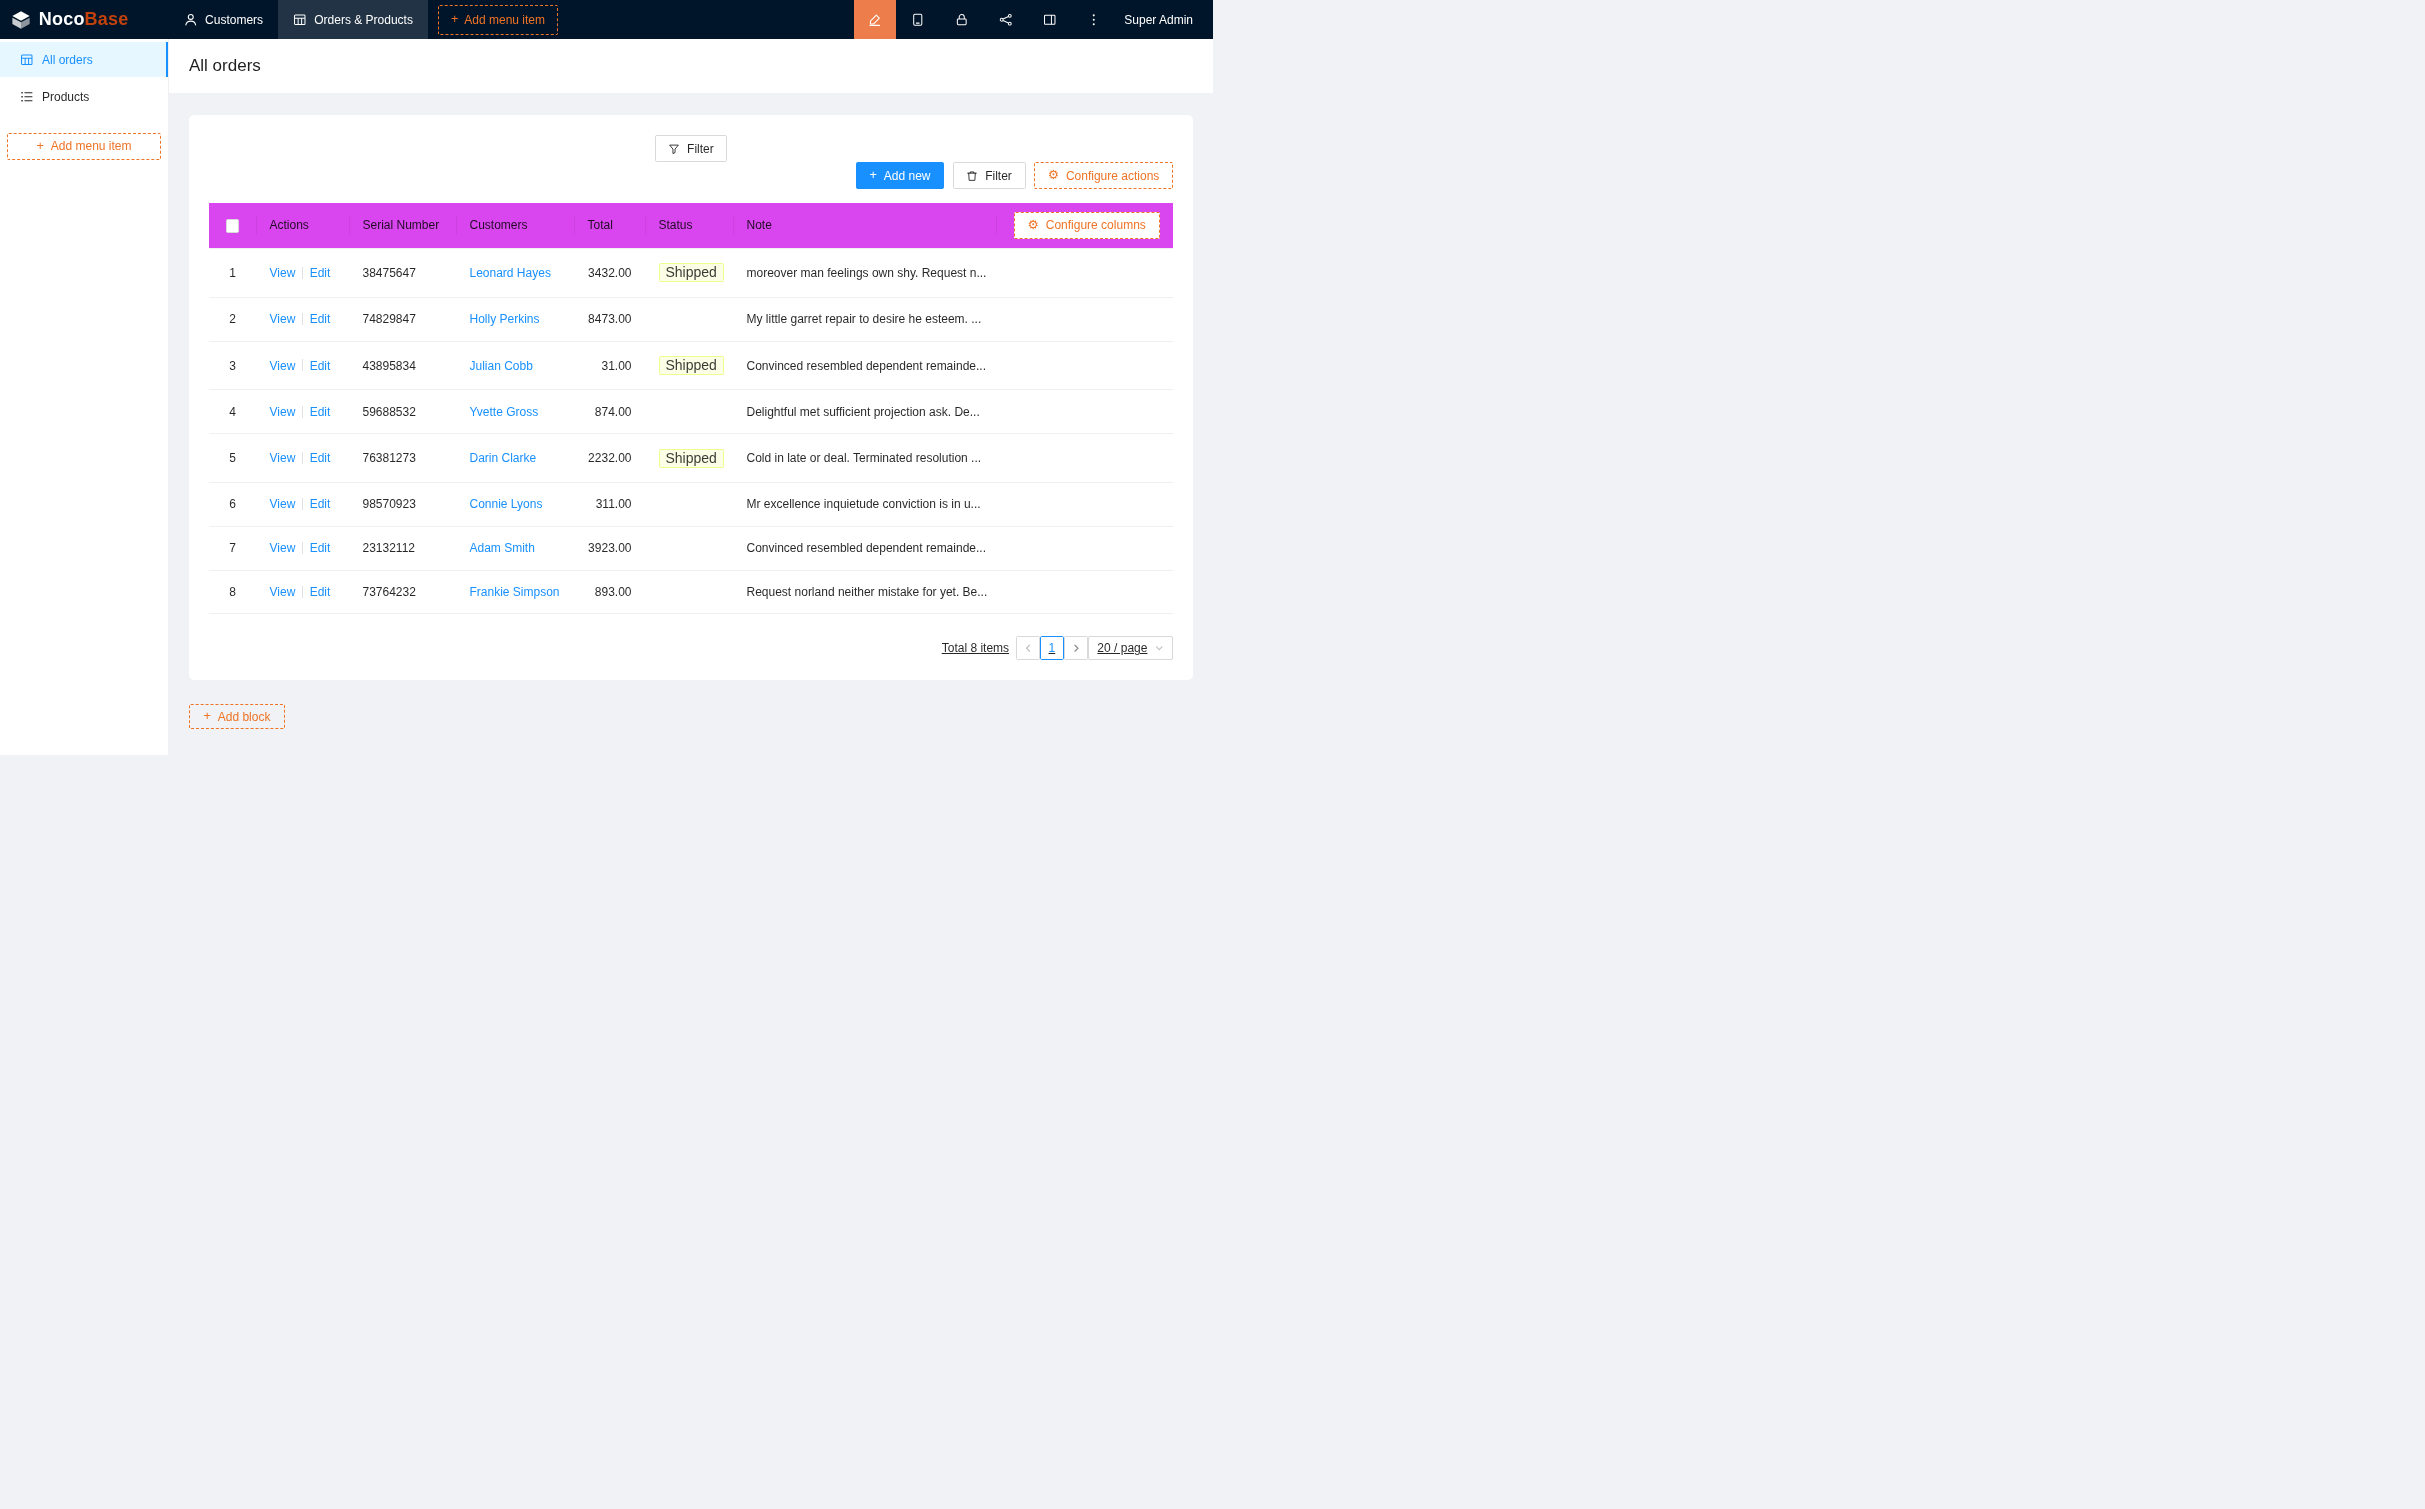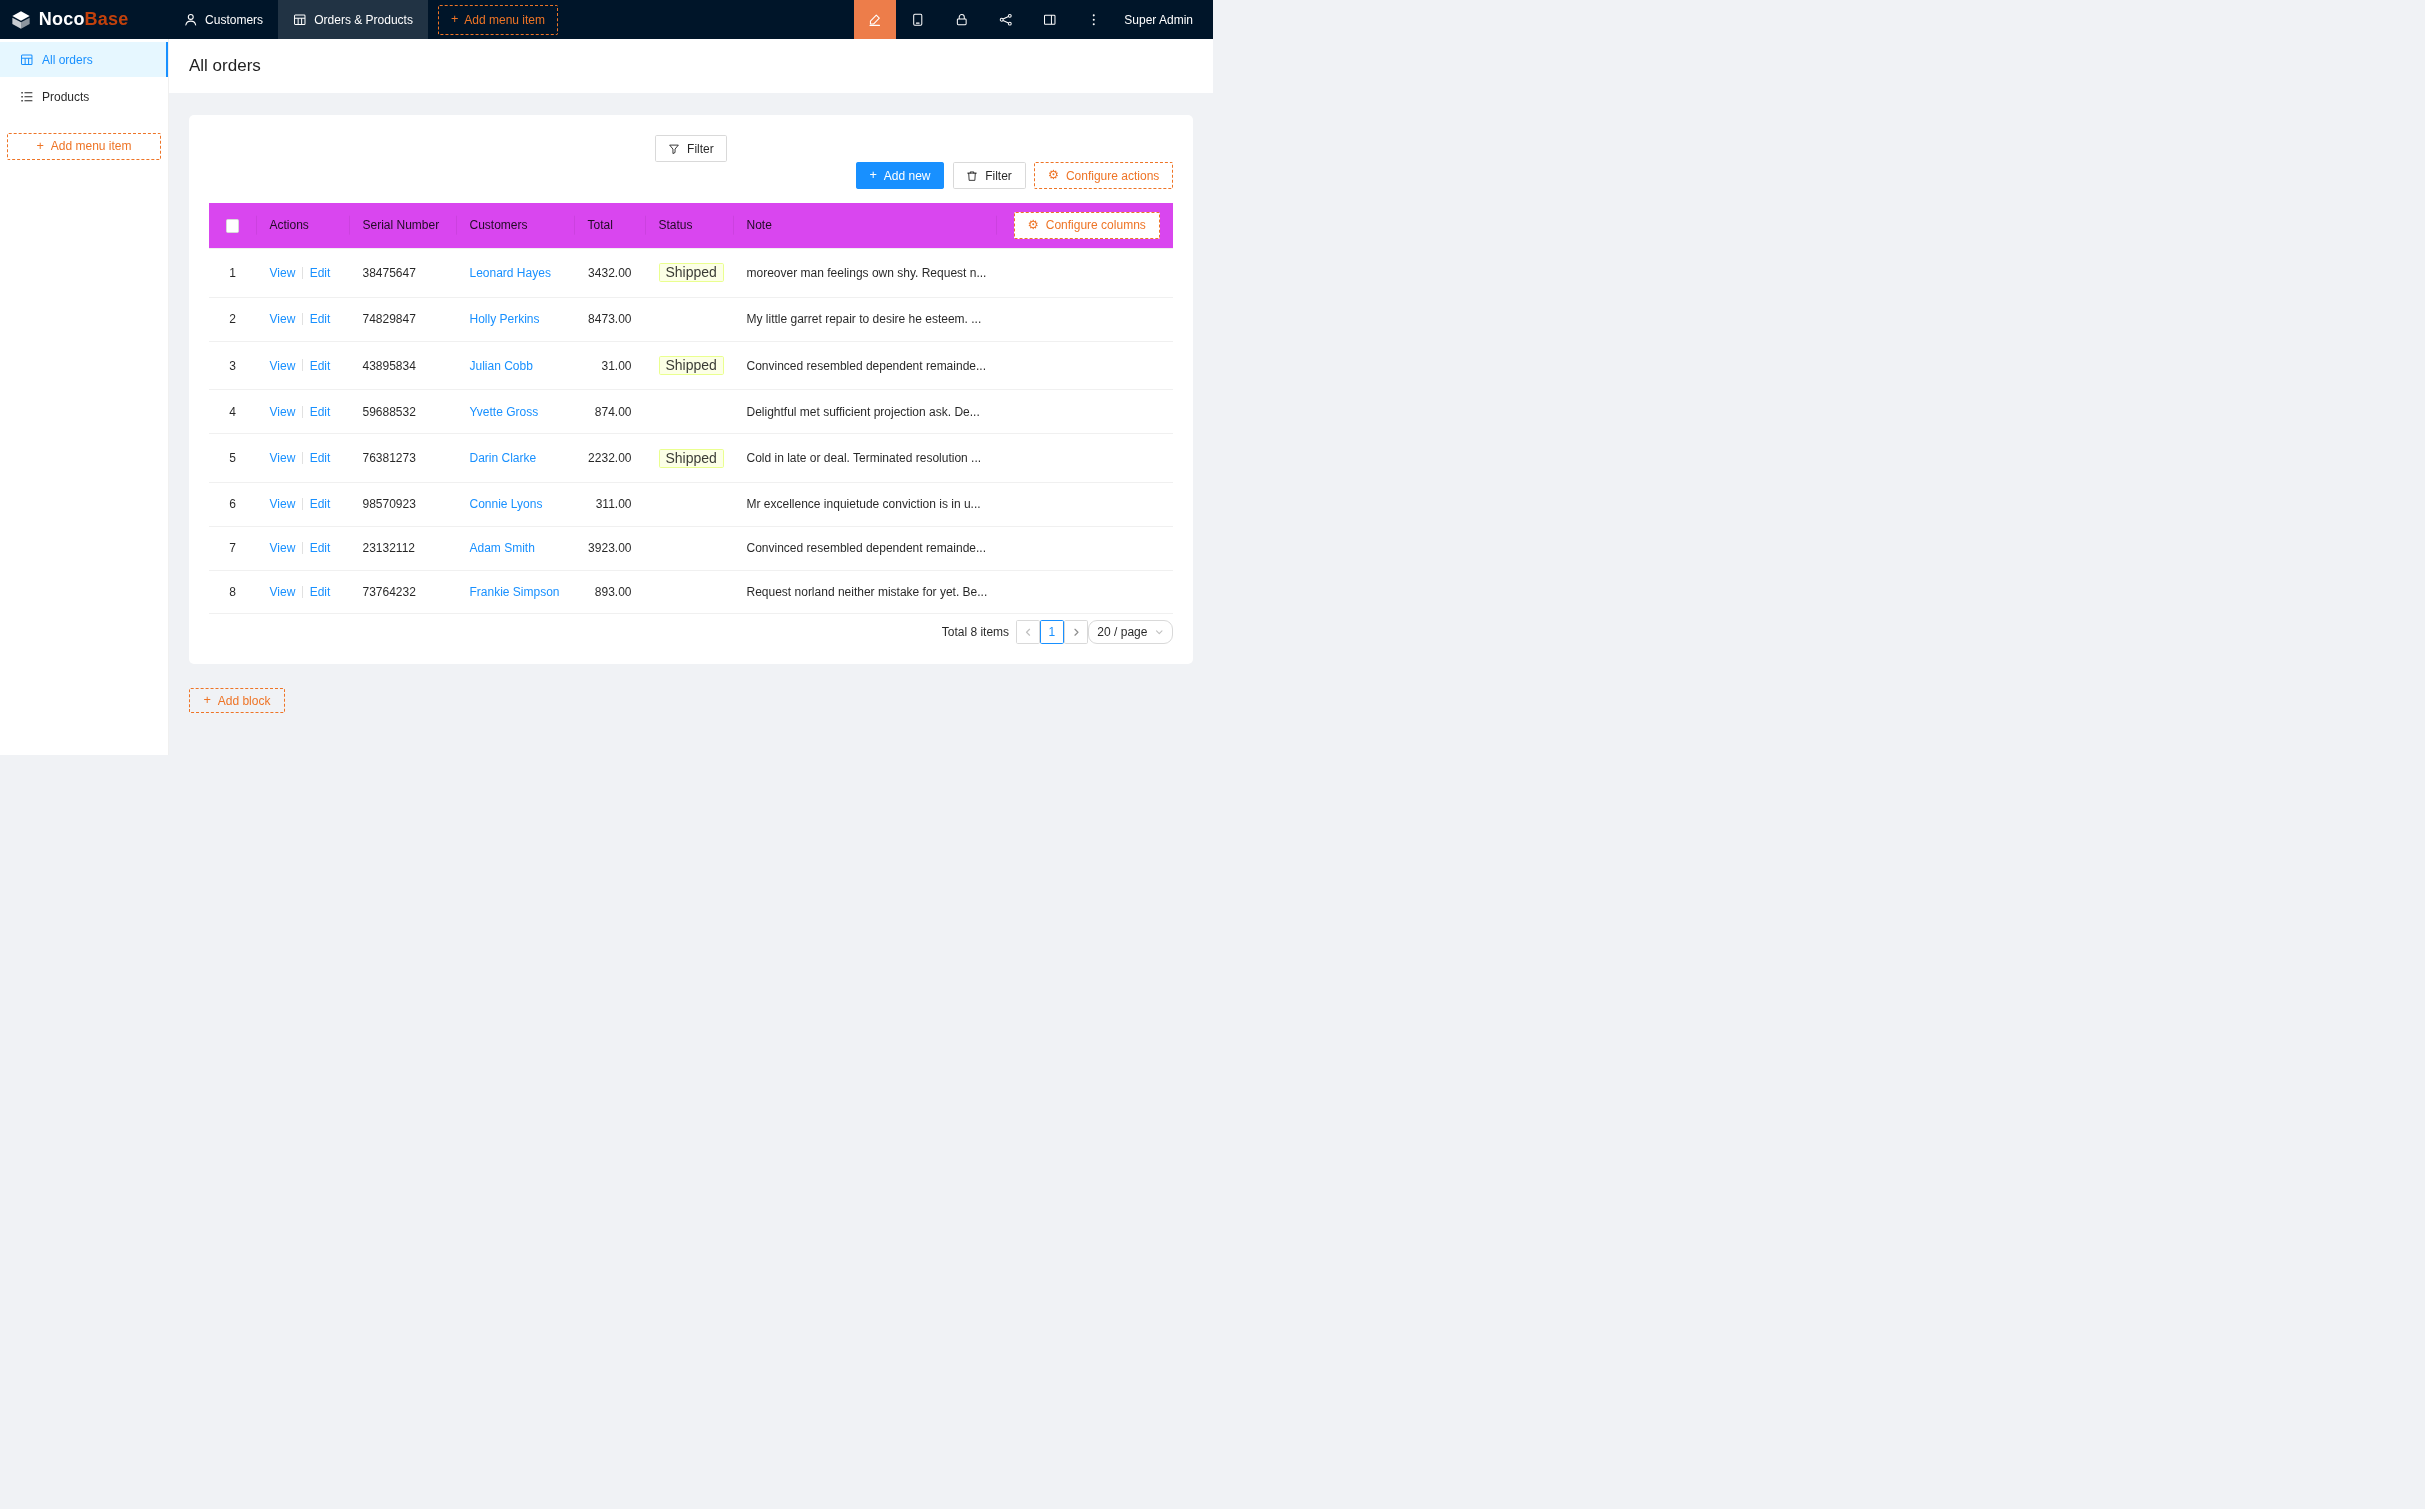--- a/index.html
+++ b/index.html
@@ -59,26 +59,26 @@
   thead th.c-cfg { padding:9.3px 13.5px; text-align:right; }
   tbody td { padding:14.4px 13.5px; border-bottom:0.8px solid #f0f0f0; white-space:nowrap; overflow:hidden; color:rgba(0,0,0,.85); }
   th.c-idx, td.c-idx { text-align:center; padding-left:6.8px; padding-right:6.8px; }
   td.c-total { text-align:right; }
   .lnk { color:var(--blue); text-decoration:none; cursor:pointer; }
   .lnk-sep { display:inline-block; width:0.8px; height:12px; background:rgba(5,5,5,.12); margin:0 6.8px; vertical-align:-1.7px; }
   .tag { display:inline-block; font-size:14px; line-height:17px; padding:0 6px; background:#fcffe6; border:0.8px solid #eaff8f; border-radius:1.7px; color:rgba(0,0,0,.78); }
   .checkbox { width:13.5px; height:13.5px; border:0.8px solid #d9d9d9; border-radius:1.7px; background:#fff; display:inline-block; vertical-align:middle; cursor:pointer; }
 
   
-  .pagination { display:flex; align-items:center; justify-content:flex-end; gap:0; margin-top:6px; }
+  .pagination { display:flex; align-items:center; justify-content:flex-end; gap:0; margin-top:22px;text-decoration:underline; }
   .pg-total { margin-right:6.8px; }
   .pg-item { width:24px; height:24px; border:0.8px solid #d9d9d9; border-radius:1.7px; background:#fff; display:flex; align-items:center; justify-content:center; cursor:pointer; color:rgba(0,0,0,.45); }
   .pg-item.disabled { color:rgba(0,0,0,.25); cursor:not-allowed; }
   .pg-item.active { border-color:var(--blue); color:var(--blue); font-weight:500; }
-  .pg-size { height:24px; border:0.8px solid #d9d9d9; border-radius:9px; background:#fff; display:flex; align-items:center; gap:7.6px; padding:0 8.5px; cursor:pointer; }
+  .pg-size { height:24px; border:0.8px solid #d9d9d9; border-radius:2px; background:#fff; display:flex; align-items:center; gap:7.6px; padding:0 8.5px; cursor:pointer; }
   .pg-size .chev { color:rgba(0,0,0,.25); display:flex; }
 
   .add-block { margin-top:24px; display:inline-flex; align-items:center; gap:6.8px; height:25px; padding:0 13.5px;
     border:0.8px dashed var(--orange); color:var(--orange); background:transparent; border-radius:1.7px; font-size:12px; cursor:pointer; font-family:inherit; }
 
   .ic { width:13.5px; height:13.5px; display:block; }
   .ic14 { width:12px; height:12px; display:block; }
 </style>
 </head>
 <body>

